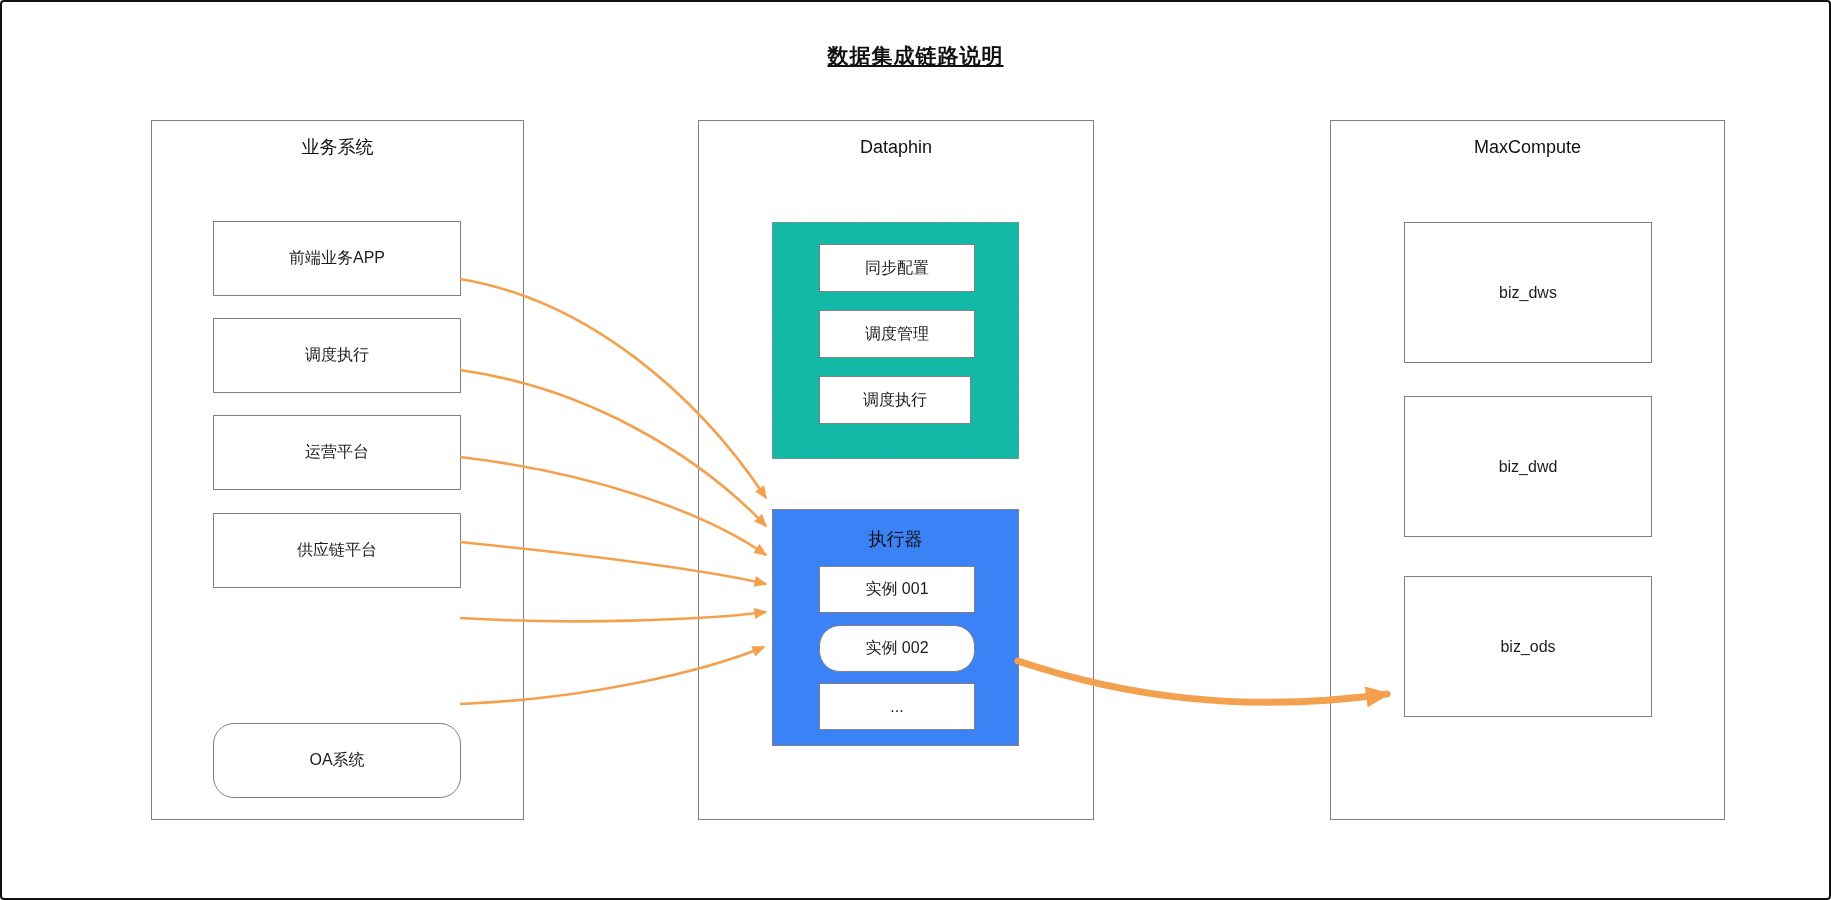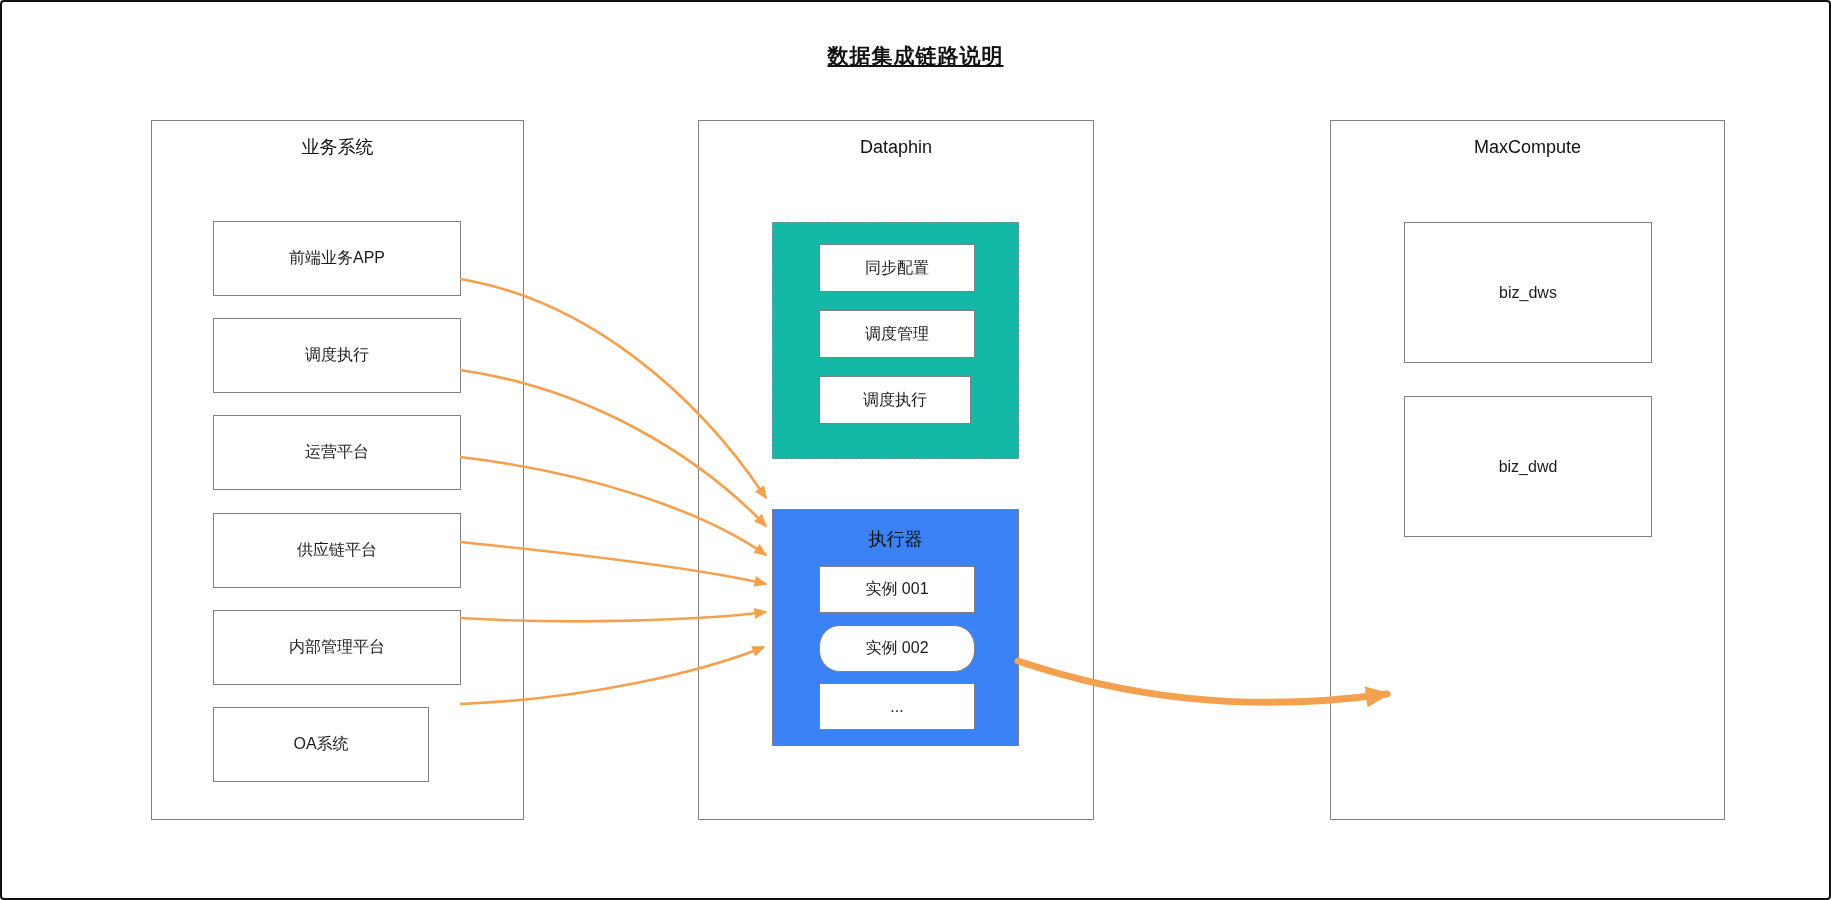--- a/index.html
+++ b/index.html
@@ -94,22 +94,21 @@
 <div class="frame">
 
   <div class="diagram-title">数据集成链路说明</div>
 
   <section class="container" style="left:149px; top:118px; width:373px; height:700px;">
     <div class="container-title">业务系统</div>
     <div class="node" style="left:61px; top:100px; width:248px; height:75px;">前端业务APP</div>
     <div class="node" style="left:61px; top:197px; width:248px; height:75px;">调度执行</div>
     <div class="node" style="left:61px; top:294px; width:248px; height:75px;">运营平台</div>
     <div class="node" style="left:61px; top:392px; width:248px; height:75px;">供应链平台</div>
-    <div class="node" style="left:61px; top:489px; width:248px; height:75px;">内部管理平台</div>
-    <div class="node" style="left:61px; top:586px; width:216px; height:75px;">OA系统</div>
+    <div class="node" style="left:61px; top:602px; width:248px; height:75px;border-radius:21px;">OA系统</div>
   </section>
 
   <section class="container" style="left:696px; top:118px; width:396px; height:700px;">
     <div class="container-title">Dataphin</div>
 
     <div class="group-dashed" style="left:73px; top:101px; width:247px; height:237px;">
       <div class="node" style="left:46px; top:21px; width:156px; height:48px;">同步配置</div>
       <div class="node" style="left:46px; top:87px; width:156px; height:48px;">调度管理</div>
       <div class="node" style="left:46px; top:153px; width:152px; height:48px;">调度执行</div>
     </div>
@@ -119,20 +118,21 @@
       <div class="node" style="left:46px; top:56px; width:156px; height:47px;">实例 001</div>
       <div class="node" style="left:46px; top:115px; width:156px; height:47px;border-radius:21px;">实例 002</div>
       <div class="node" style="left:46px; top:173px; width:156px; height:47px;">...</div>
     </div>
   </section>
 
   <section class="container" style="left:1328px; top:118px; width:395px; height:700px;">
     <div class="container-title">MaxCompute</div>
     <div class="node" style="left:73px; top:101px; width:248px; height:141px;">biz_dws</div>
     <div class="node" style="left:73px; top:275px; width:248px; height:141px;">biz_dwd</div>
+    <div class="node" style="left:73px; top:455px; width:248px; height:141px;">biz_ods</div>
   </section>
 
   <svg class="edges" viewBox="0 0 1831 900">
     <defs>
       <marker id="arrow-thin" viewBox="0 0 12 10" refX="10.5" refY="5" markerWidth="15" markerHeight="11" markerUnits="userSpaceOnUse" orient="auto">
         <path d="M0,0 L12,5 L0,10 z" fill="#F3A14F"></path>
       </marker>
       <marker id="arrow-thick" viewBox="0 0 12 10" refX="10" refY="5" markerWidth="27" markerHeight="21" markerUnits="userSpaceOnUse" orient="auto">
         <path d="M0,0 L12,5 L0,10 z" fill="#F3A14F"></path>
       </marker>

